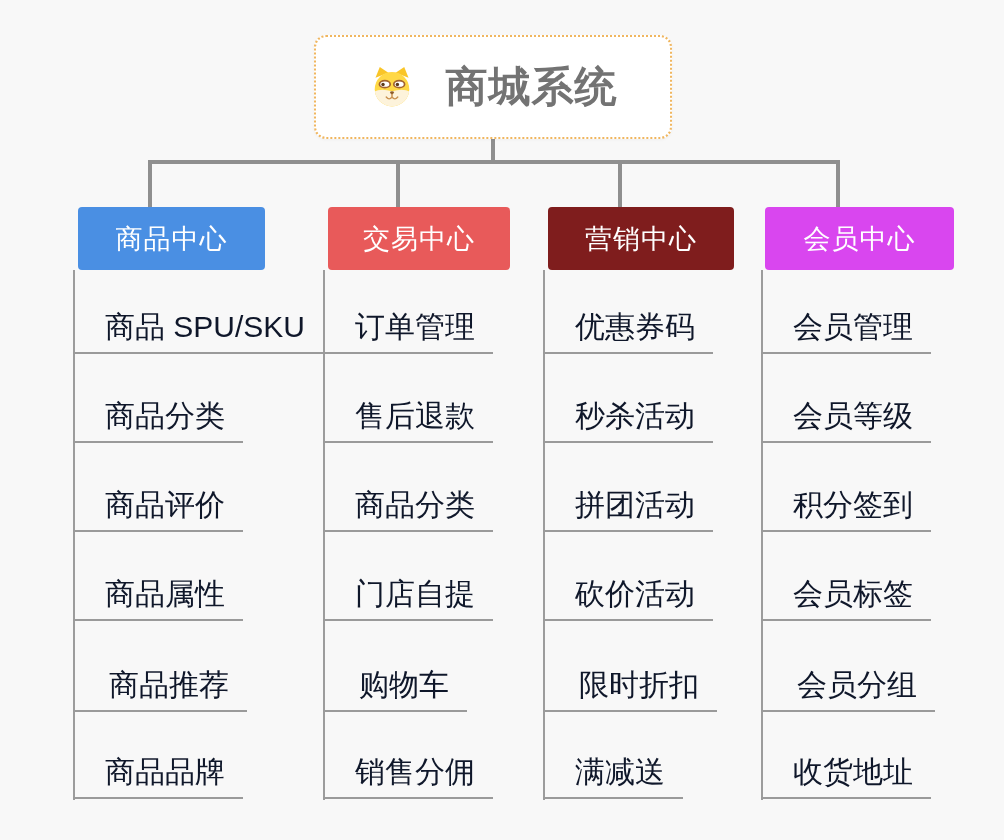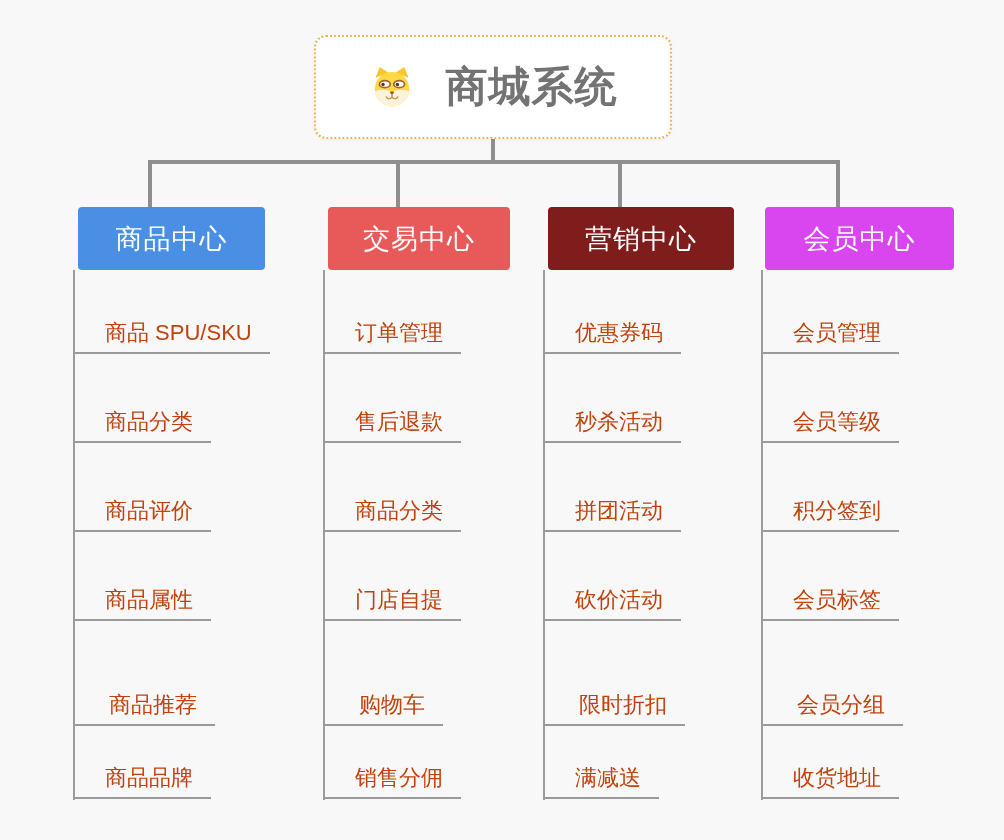--- a/index.html
+++ b/index.html
@@ -50,24 +50,24 @@
   .col-2 { left:543px; } .col-3 { left:761px; }
   .col::before {
     content:""; position:absolute; left:0; top:0; width:2px; height:530px;
     background:#9C9C9C;
   }
   .leaf {
     position:absolute; left:0; height:40px;
     display:flex; align-items:flex-end;
     padding:0 18px 4px 32px;
     border-bottom:2px solid #9A9A9A;
-    font-size:22px; color:#c2410c; white-space:nowrap;
+    font-size:30px; color:#0f172a; white-space:nowrap;
   }
   .leaf-0 { top:44px; }  .leaf-1 { top:133px; } .leaf-2 { top:222px; }
-  .leaf-3 { top:311px; } .leaf-4 { top:416px;padding-left:36px; } .leaf-5 { top:489px; }
+  .leaf-3 { top:311px; } .leaf-4 { top:402px;padding-left:36px; } .leaf-5 { top:489px; }
 </style>
 </head>
 <body>
 
 <div class="conn root-stem"></div>
 <div class="conn rail"></div>
 <div class="conn drop drop-0"></div>
 <div class="conn drop drop-1"></div>
 <div class="conn drop drop-2"></div>
 <div class="conn drop drop-3"></div>

